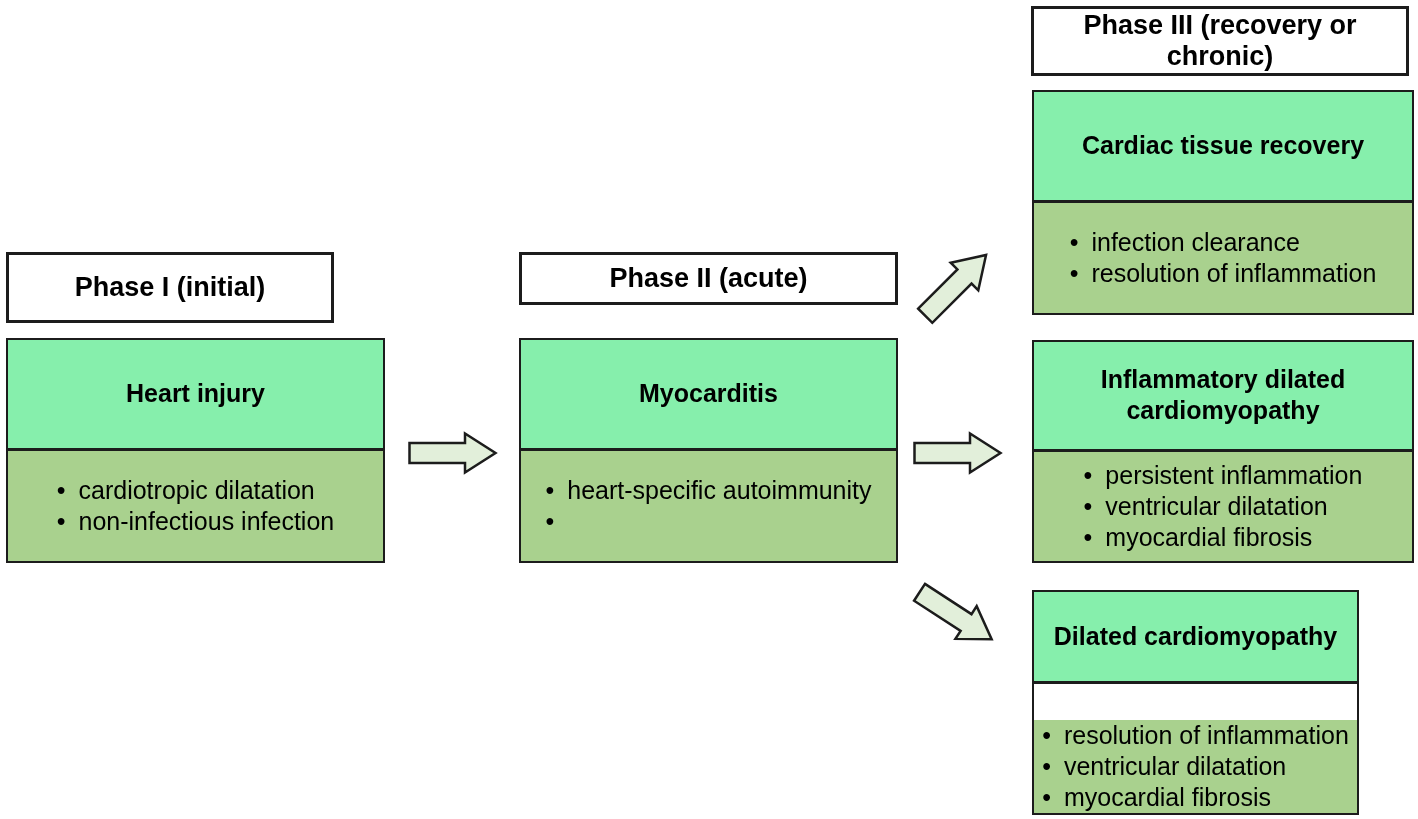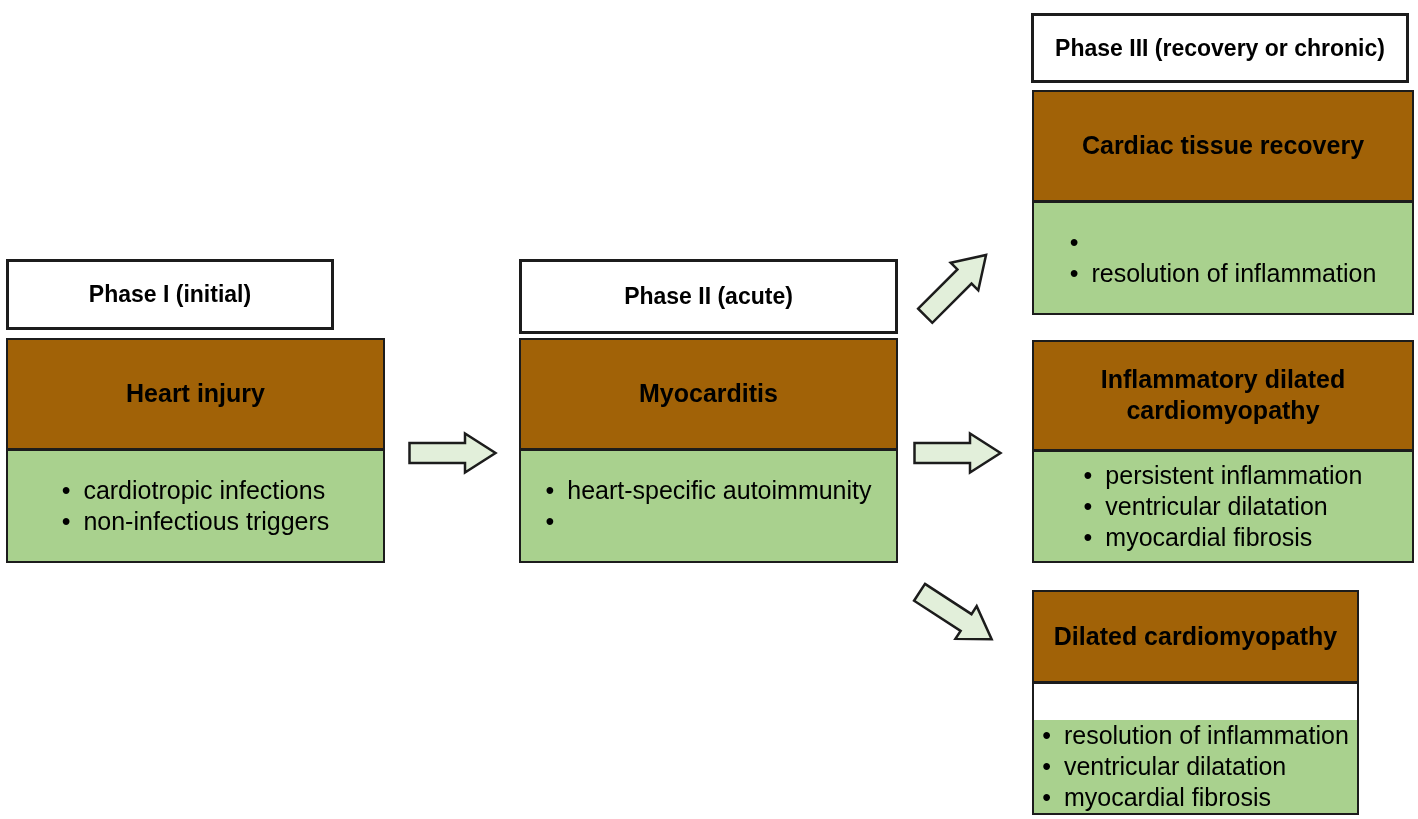--- a/index.html
+++ b/index.html
@@ -14,33 +14,32 @@
   }
   .hdr {
     position: absolute;
     background: #ffffff;
     border: 3px solid #1c1c1c;
     box-sizing: border-box;
     display: flex;
     align-items: center;
     justify-content: center;
     font-weight: bold;
-    font-size: 23px;
+    font-size: 27px;
     text-align: center;
-    margin-top: 7px;
   }
   .card {
     position: absolute;
     border: 2.5px solid #1c1c1c;
     box-sizing: border-box;
     display: flex;
     flex-direction: column;
   }
   .card-top {
-    background: #a16207;
+    background: #86efac;
     height: 50%;
     box-sizing: border-box;
     border-bottom: 3px solid #1c1c1c;
     display: flex;
     align-items: center;
     justify-content: center;
     text-align: center;
     font-weight: bold;
     font-size: 25px;
     line-height: 31px;
@@ -71,35 +70,35 @@
 <div class="canvas">
 
   <div class="hdr" style="left:6px; top:252px; width:328px; height:71px;">Phase I (initial)</div>
 
   <div class="card" style="left:6px; top:338px; width:379px; height:225px;">
     <div class="card-top">Heart injury</div>
     <div class="card-bot">
       <div class="bullets">
         <div class="bullet-row">
           <span class="dot">•</span>
-          <span>cardiotropic infections</span>
+          <span>cardiotropic dilatation</span>
         </div>
         <div class="bullet-row">
           <span class="dot">•</span>
-          <span>non-infectious triggers</span>
+          <span>non-infectious infection</span>
         </div>
       </div>
     </div>
   </div>
 
   <svg class="arrow" style="left:408px; top:431px;" width="90" height="44" viewBox="0 0 90 44">
     <polygon points="1.5,12 57,12 57,2.5 87.5,22 57,41.5 57,32 1.5,32" fill="#e2efda" stroke="#1c1c1c" stroke-width="2.5"></polygon>
   </svg>
 
-  <div class="hdr" style="left:519px; top:252px; width:379px; height:75px;">Phase II (acute)</div>
+  <div class="hdr" style="left:519px; top:252px; width:379px; height:53px;">Phase II (acute)</div>
 
   <div class="card" style="left:519px; top:338px; width:379px; height:225px;justify-content:flex-end;">
     <div class="card-top">Myocarditis</div>
     <div class="card-bot">
       <div class="bullets">
         <div class="bullet-row">
           <span class="dot">•</span>
           <span>heart-specific autoimmunity</span>
         </div>
         <div class="bullet-row">
@@ -122,20 +121,21 @@
   </svg>
 
   <div class="hdr" style="left:1031px; top:6px; width:378px; height:70px;">Phase III (recovery or chronic)</div>
 
   <div class="card" style="left:1032px; top:90px; width:382px; height:225px;">
     <div class="card-top">Cardiac tissue recovery</div>
     <div class="card-bot">
       <div class="bullets">
         <div class="bullet-row">
           <span class="dot">•</span>
+          <span>infection clearance</span>
         </div>
         <div class="bullet-row">
           <span class="dot">•</span>
           <span>resolution of inflammation</span>
         </div>
       </div>
     </div>
   </div>
 
   <div class="card" style="left:1032px; top:340px; width:382px; height:223px;">

